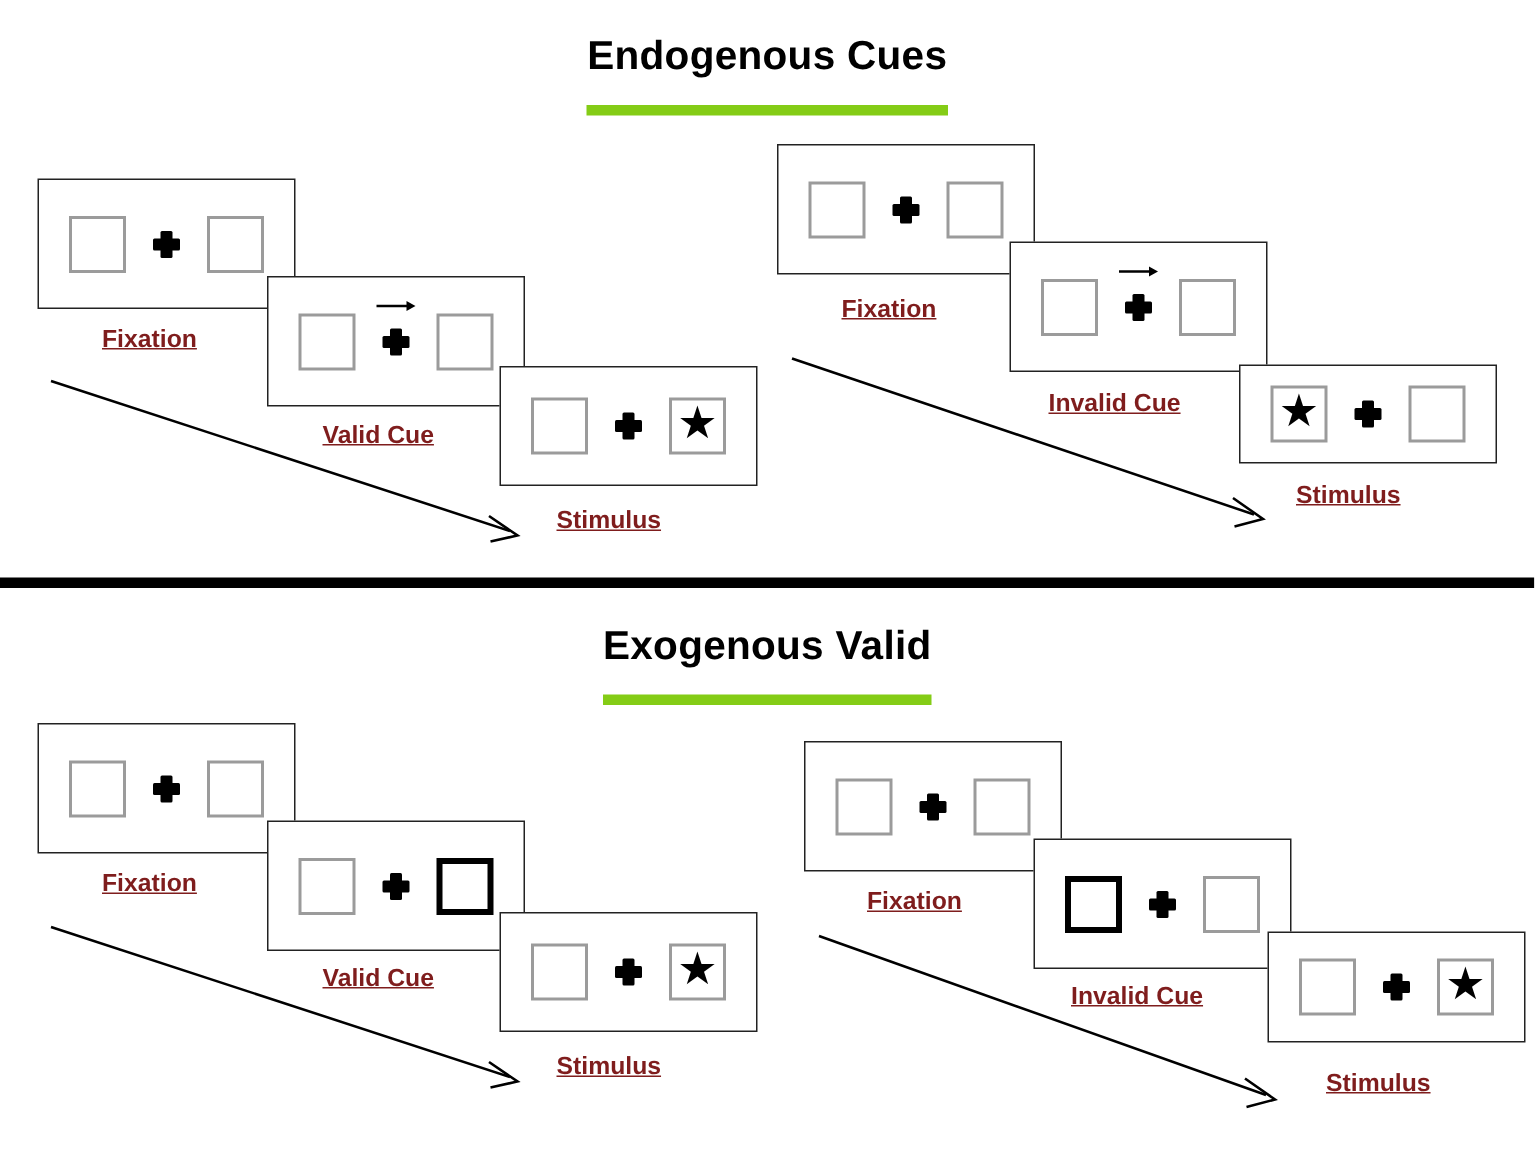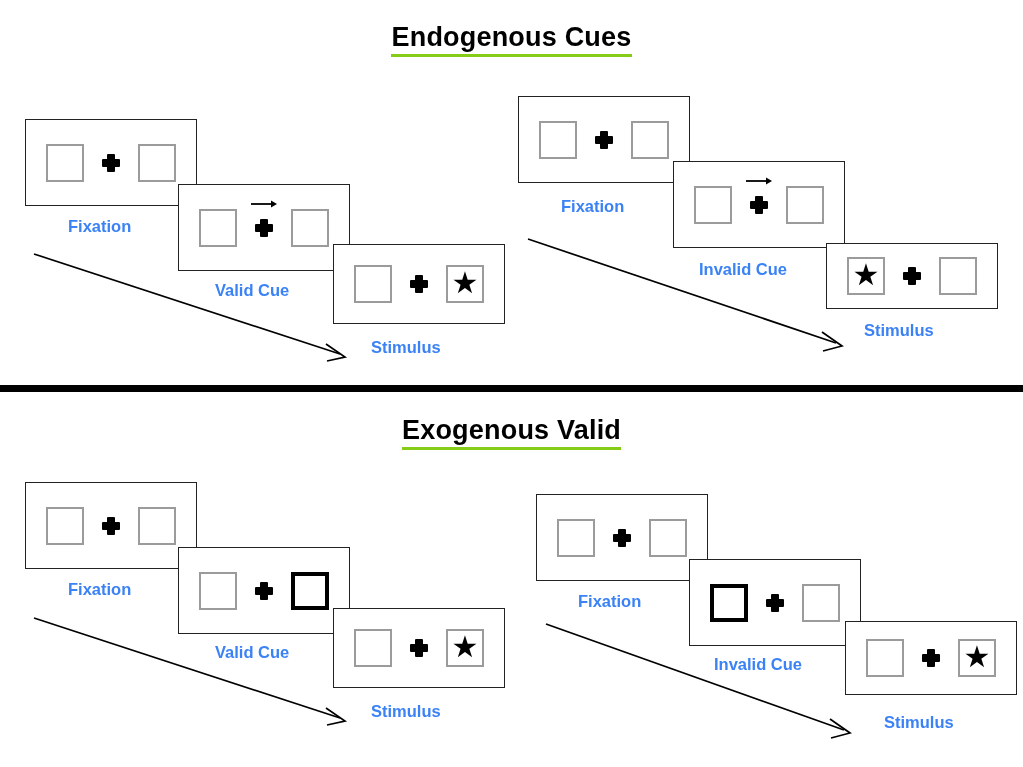--- a/index.html
+++ b/index.html
@@ -20,22 +20,22 @@
   .section-title {
     position: absolute;
     width: 100%;
     text-align: center;
     font-size: 27px;
     font-weight: bold;
     color: #000000;
     letter-spacing: 0.2px;
   }
   .section-title span {
-    border-bottom: 3px solid #84cc16;
-    padding-bottom: 2px;
+    border-bottom: 7px solid #84cc16;
+    padding-bottom: 18px;
   }
 
   
   .divider {
     position: absolute;
     left: 0;
     width: 1023px;
     height: 7px;
     background: #000000;
   }
@@ -122,22 +122,23 @@
     transform: translateX(-50%);
     width: 28px;
     height: 10px;
   }
 
   
   .caption {
     position: absolute;
     font-size: 16.5px;
     font-weight: bold;
-    color: #3b82f6;
+    color: #7f1d1d;
     white-space: nowrap;
+    text-decoration: underline;
   }
 
   
   .time-arrow {
     position: absolute;
     overflow: visible;
   }
 </style>
 </head>
 <body>

